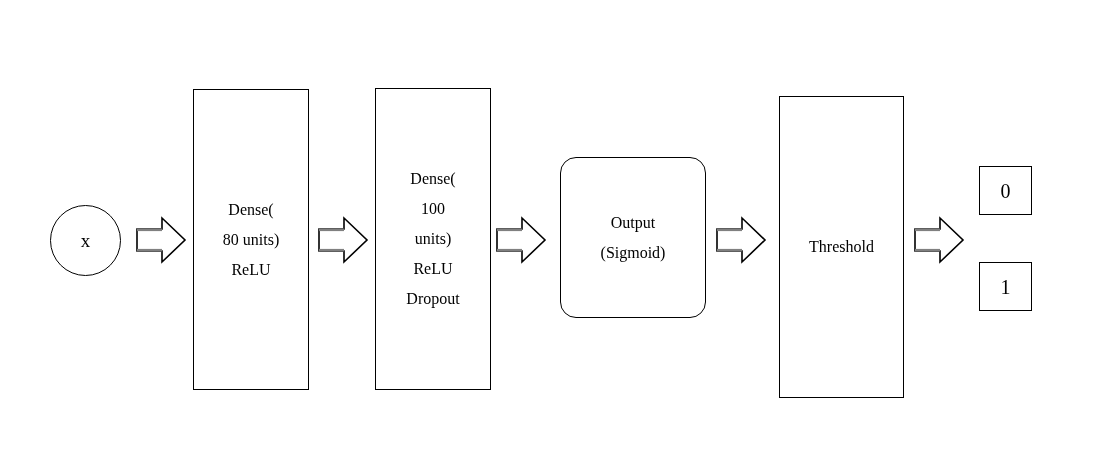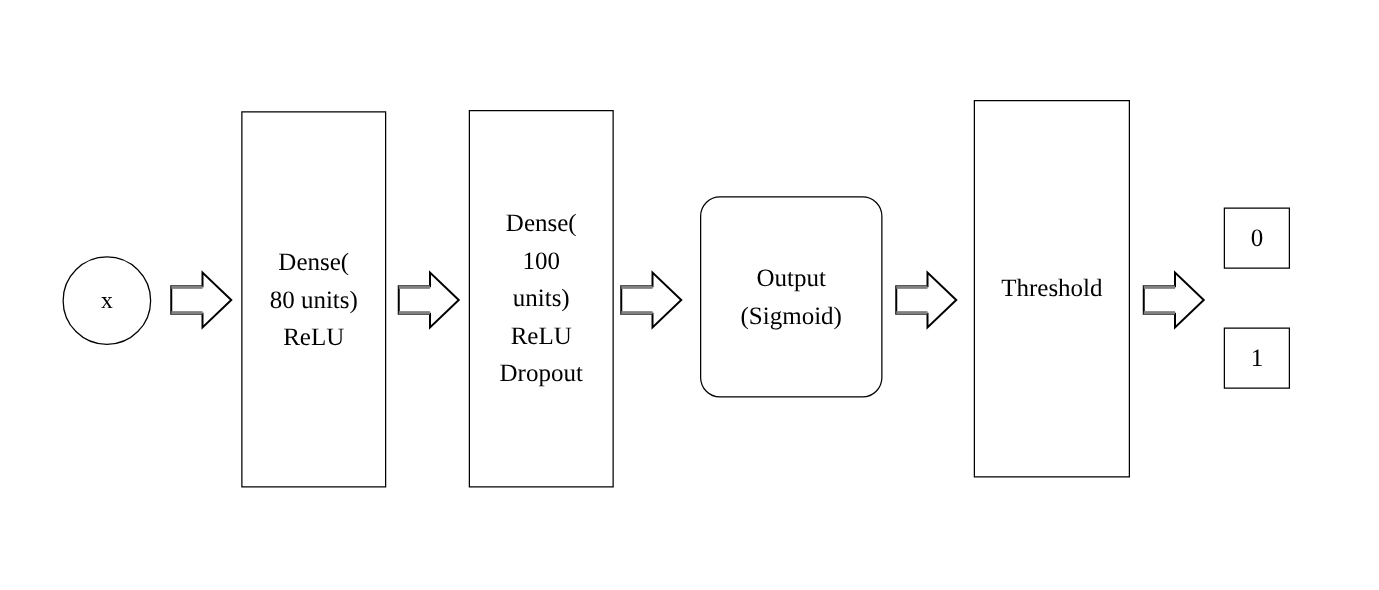--- a/index.html
+++ b/index.html
@@ -25,21 +25,21 @@
     display: flex;
     align-items: center;
     justify-content: center;
     text-align: center;
     background: #ffffff;
     color: #000000;
   }
   .node-label {
     display: block;
     line-height: 30px;
-    font-size: 20px;
+    font-size: 16px;
     white-space: pre-line;
   }
   
   .circle-node {
     border: 1.4px solid #000000;
     border-radius: 50%;
   }
   .circle-node .node-label {
     font-size: 19px;
     line-height: 22px;
@@ -125,21 +125,21 @@
   </div>
 
   <div class="arrow" id="arrow-3" style="left: 716px; top: 216px; width: 50px; height: 48px;">
     <svg viewBox="0 0 50 48" preserveAspectRatio="none">
       <polygon points="1,13 26,13 26,2 49,24 26,46 26,35 1,35" fill="#ffffff" stroke="#000000" stroke-width="1.6"></polygon>
       <line x1="1" y1="13.8" x2="26" y2="13.8" stroke="#808080" stroke-width="2.6"></line>
       <line x1="1" y1="34.2" x2="26" y2="34.2" stroke="#808080" stroke-width="2.6"></line>
     </svg>
   </div>
 
-  <div class="node rect-node" id="node-threshold" style="left: 779px; top: 80px; width: 125px; height: 302px;">
+  <div class="node rect-node" id="node-threshold" style="left: 779px; top: 96px; width: 125px; height: 302px;">
     <span class="node-label">Threshold</span>
   </div>
 
   <div class="arrow" id="arrow-4" style="left: 914px; top: 216px; width: 50px; height: 48px;">
     <svg viewBox="0 0 50 48" preserveAspectRatio="none">
       <polygon points="1,13 26,13 26,2 49,24 26,46 26,35 1,35" fill="#ffffff" stroke="#000000" stroke-width="1.6"></polygon>
       <line x1="1" y1="13.8" x2="26" y2="13.8" stroke="#808080" stroke-width="2.6"></line>
       <line x1="1" y1="34.2" x2="26" y2="34.2" stroke="#808080" stroke-width="2.6"></line>
     </svg>
   </div>

